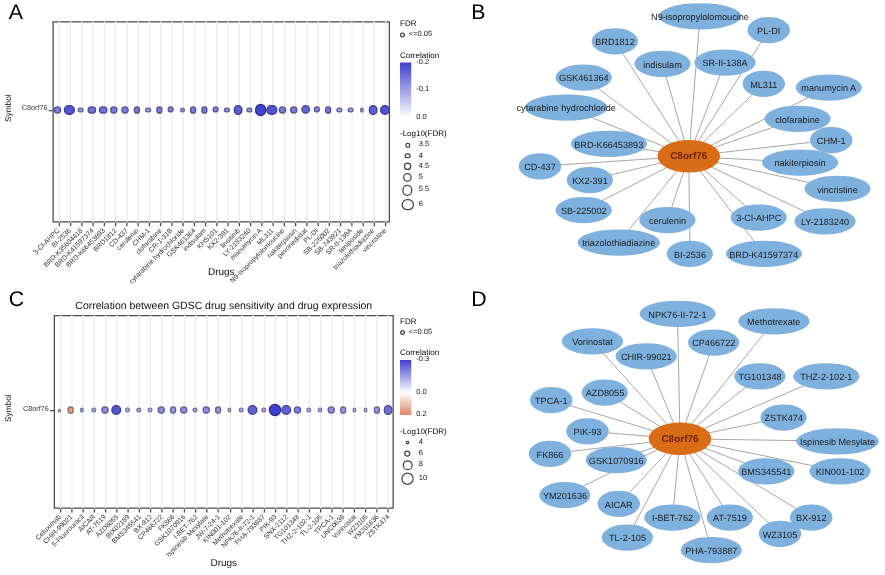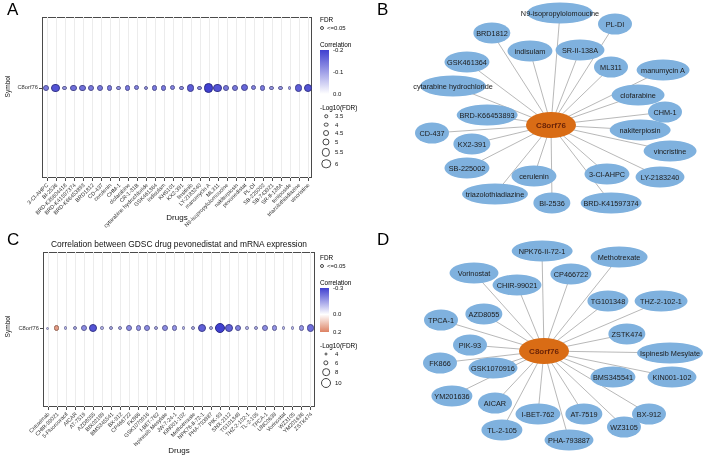--- a/index.html
+++ b/index.html
@@ -322,21 +322,21 @@
           <span>BRD-K41597374</span>
         </div>
         <div class="node center" style="width: 50px; height: 26px; left: 181px; top: 125px;">
           <span>C8orf76</span>
         </div>
       </div>
   </section>
 
   <section class="panel" id="panel-C">
     <div class="panel-label">C</div>
-    <div class="chart-title" style="left: 43px; top: 9px; width: 272px;">Correlation between GDSC drug pevonedistat and mRNA expression</div>
+    <div class="chart-title" style="left: 43px; top: 9px; width: 272px;">Correlation between GDSC drug sensitivity and drug expression</div>
     <div class="ylab" style="top: 93px;">Symbol</div>
     <div class="ytick" style="right: 331px; top: 94.5px;">C8orf76</div>
     <div class="plot" style="left: 43px; top: 22px; width: 272px; height: 155px;">
         <div class="frame"></div>
         <div class="gridline" style="left: 4.53px;"></div>
         <div class="tickmark" style="left: 4.53px; top: 155px; width: 1px; height: 2.5px;"></div>
         <div class="xtick-label" style="right: 268.47px; top: 159px;">Cetuximab</div>
         <div class="gridline" style="left: 13.6px;"></div>
         <div class="tickmark" style="left: 13.6px; top: 155px; width: 1px; height: 2.5px;"></div>
         <div class="xtick-label" style="right: 259.4px; top: 159px;">CHIR-99021</div>

